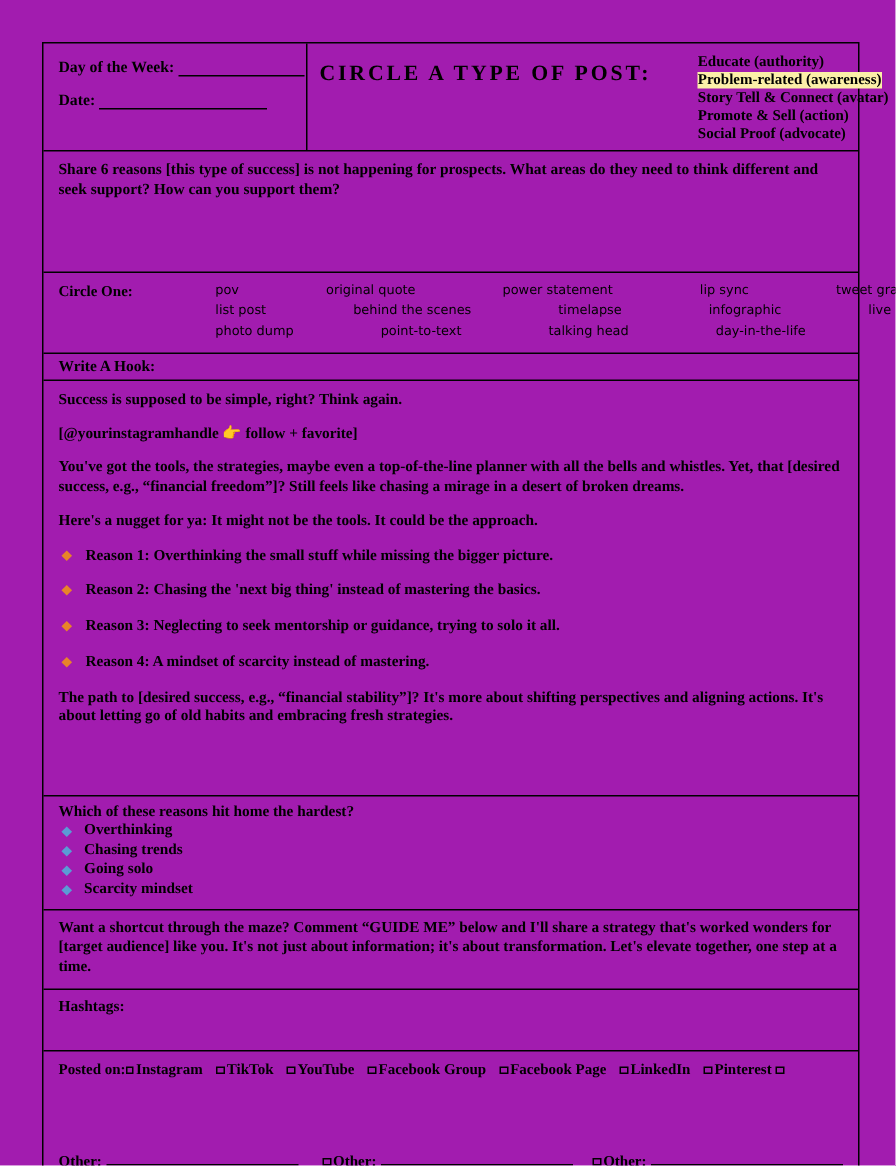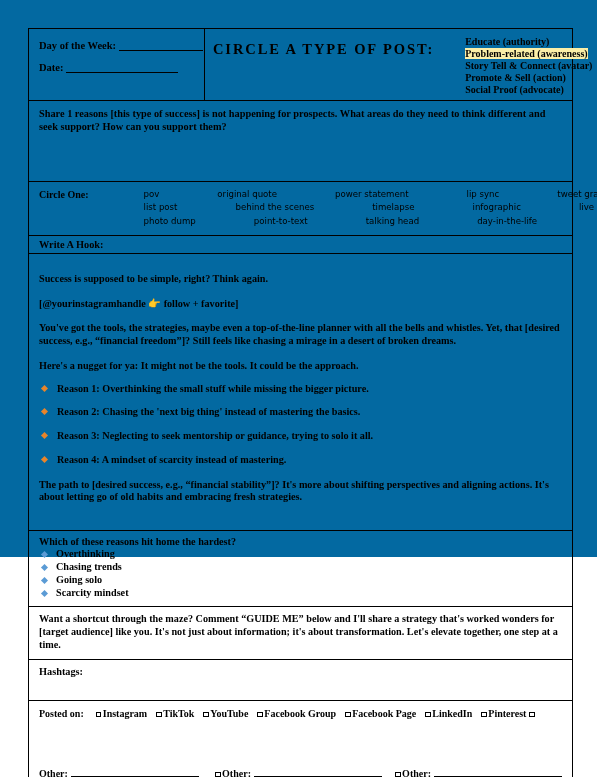--- a/index.html
+++ b/index.html
@@ -11,22 +11,22 @@
   body {
     width: 597px;
     height: 777px;
     font-family: "Liberation Serif", "DejaVu Serif", serif;
     color: #000000;
     overflow: hidden;
   }
   .page {
     position: relative;
     width: 597px;
-    height: 557px;
-    background: #0369a1;
+    height: 777px;
+    background: #a21caf;
     box-sizing: border-box;
   }
   .sheet {
     position: absolute;
     left: 28px;
     top: 28px;
     width: 545px;
     border: 1.5px solid #000;
     border-collapse: collapse;
     box-sizing: border-box;
@@ -138,21 +138,21 @@
 
   
   .body {
     padding: 7px 10px 6px 10px;
     font-size: 10.2px;
     font-weight: bold;
     line-height: 1.25;
     box-sizing: border-box;
     min-height: 276px;
   }
-  .body p { margin: 12px 0 10px 0; }
+  .body p { margin: 0 0 10px 0; }
   .emoji-hand {
     color: #f0b429;
     font-family: "DejaVu Sans", "Liberation Sans", sans-serif;
   }
   .reason {
     margin: 0 0 11px 0;
     padding-left: 18px;
     position: relative;
   }
   .reason .dia {
@@ -214,21 +214,21 @@
     box-sizing: border-box;
     font-size: 10px;
     font-weight: bold;
   }
   .posted-line1 {
     display: flex;
     align-items: baseline;
     white-space: nowrap;
     margin-bottom: 13px;
   }
-  .posted-line1 .lbl { margin-right: 12px; }
+  .posted-line1 .lbl { margin-right: 0; }
   .posted-line1 .chk { margin-right: 9px; white-space: nowrap; }
   .box {
     display: inline-block;
     width: 5.5px;
     height: 5.5px;
     border: 1px solid #000;
     margin-right: 1.5px;
     vertical-align: baseline;
     box-sizing: border-box;
   }
@@ -273,21 +273,21 @@
             <div><span class="hl" style="background: rgb(251, 239, 168);">Problem-related (awareness)</span></div>
             <div><span>Story Tell &amp; Connect (avatar)</span></div>
             <div><span>Promote &amp; Sell (action)</span></div>
             <div><span>Social Proof (advocate)</span></div>
           </div>
         </div>
       </div>
     </div>
 
     <div class="row">
-      <div class="prompt">Share 1 reasons [this type of success] is not happening for prospects. What areas do they need to think different and seek support? How can you support them?</div>
+      <div class="prompt">Share 6 reasons [this type of success] is not happening for prospects. What areas do they need to think different and seek support? How can you support them?</div>
     </div>
 
     <div class="row">
       <div class="circle-one">
         <div class="circle-one-label">Circle One:</div>
         <div class="opts">
           <div class="optline">
             <span class="opt">pov</span>
             <span class="opt">original quote</span>
             <span class="opt">power statement</span>

